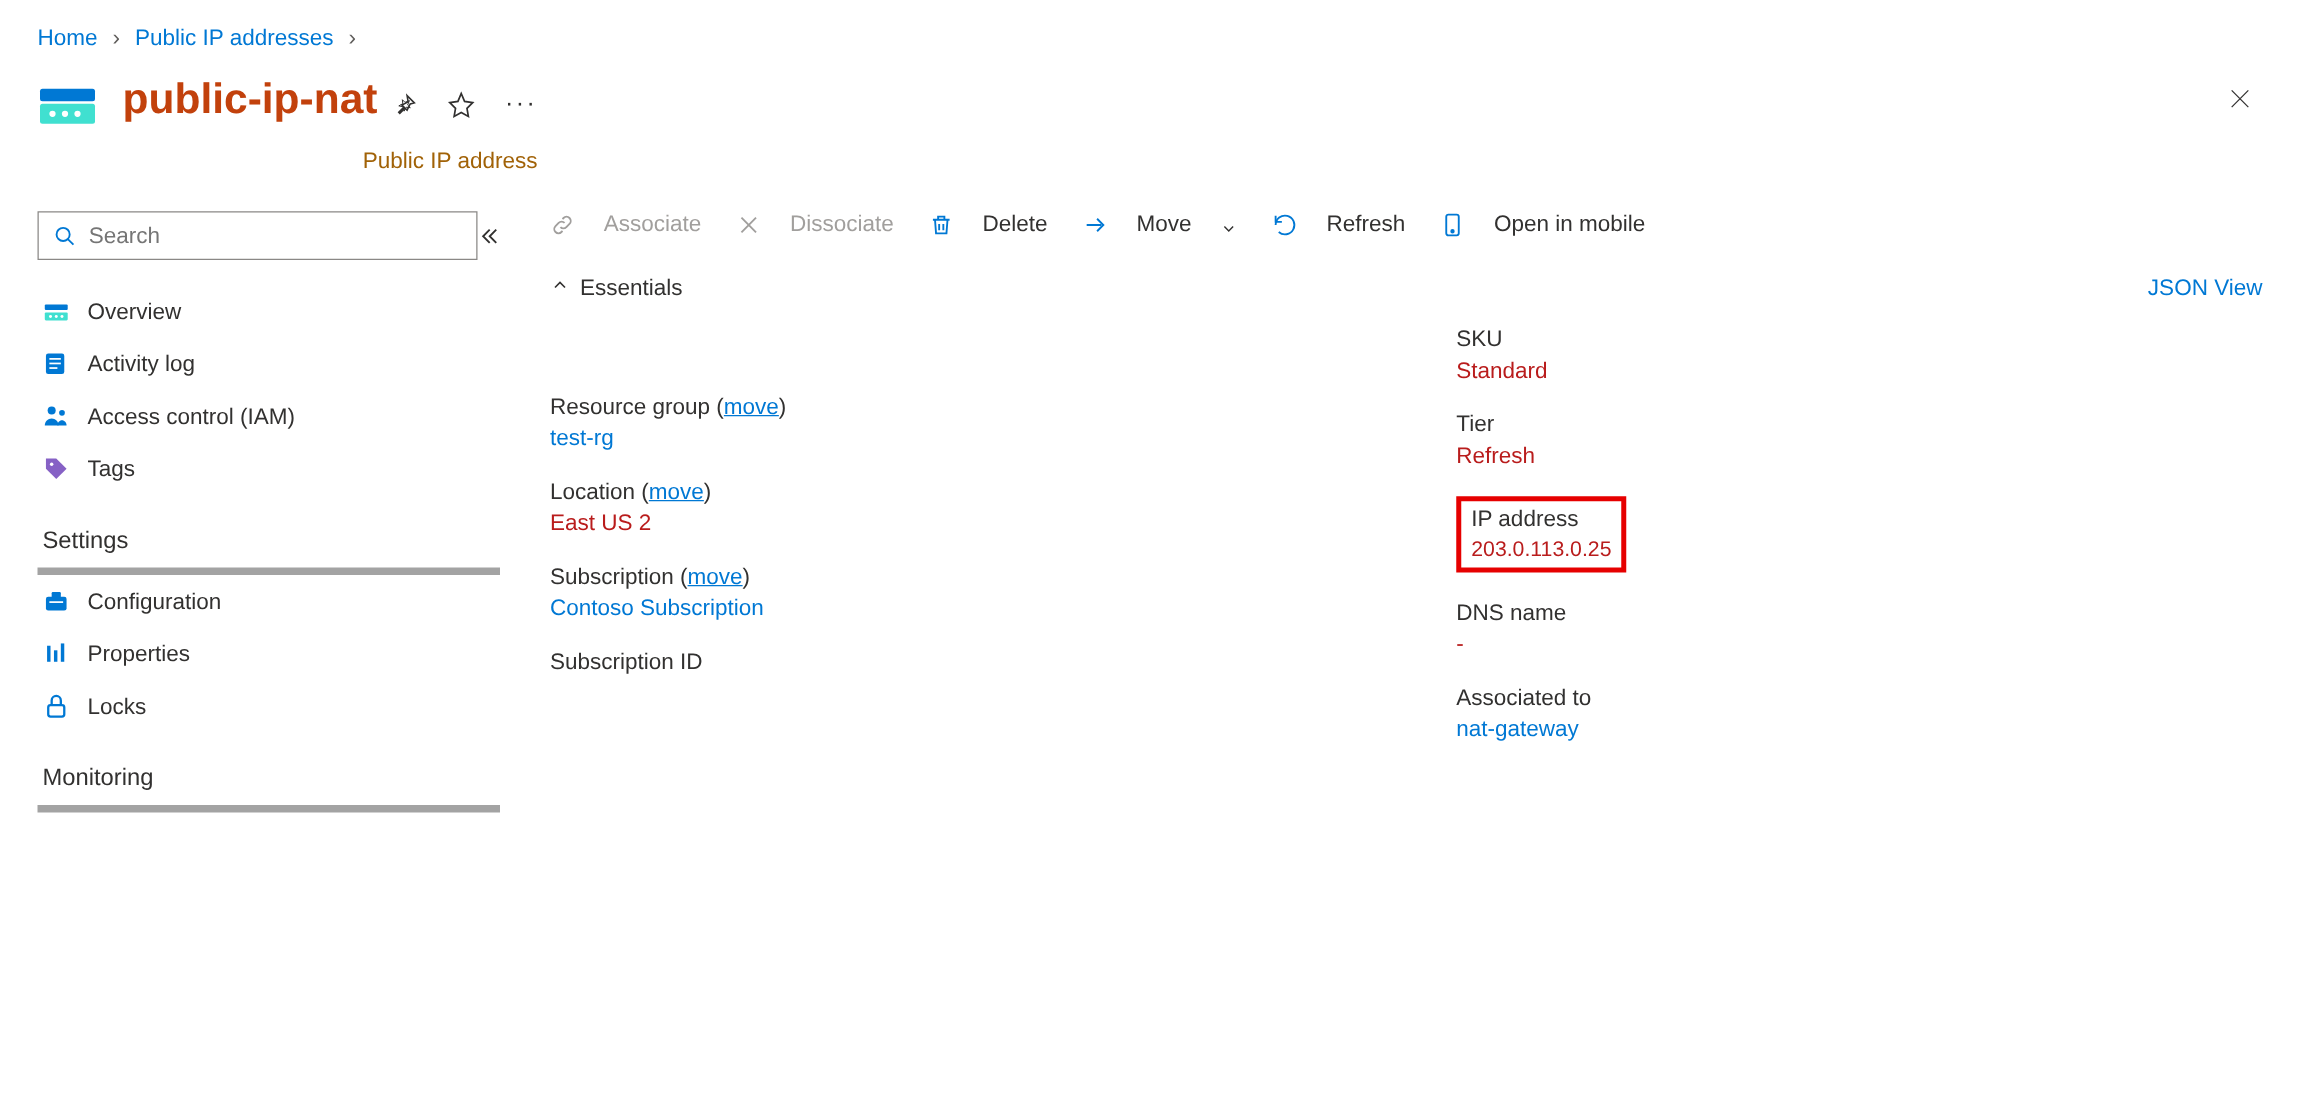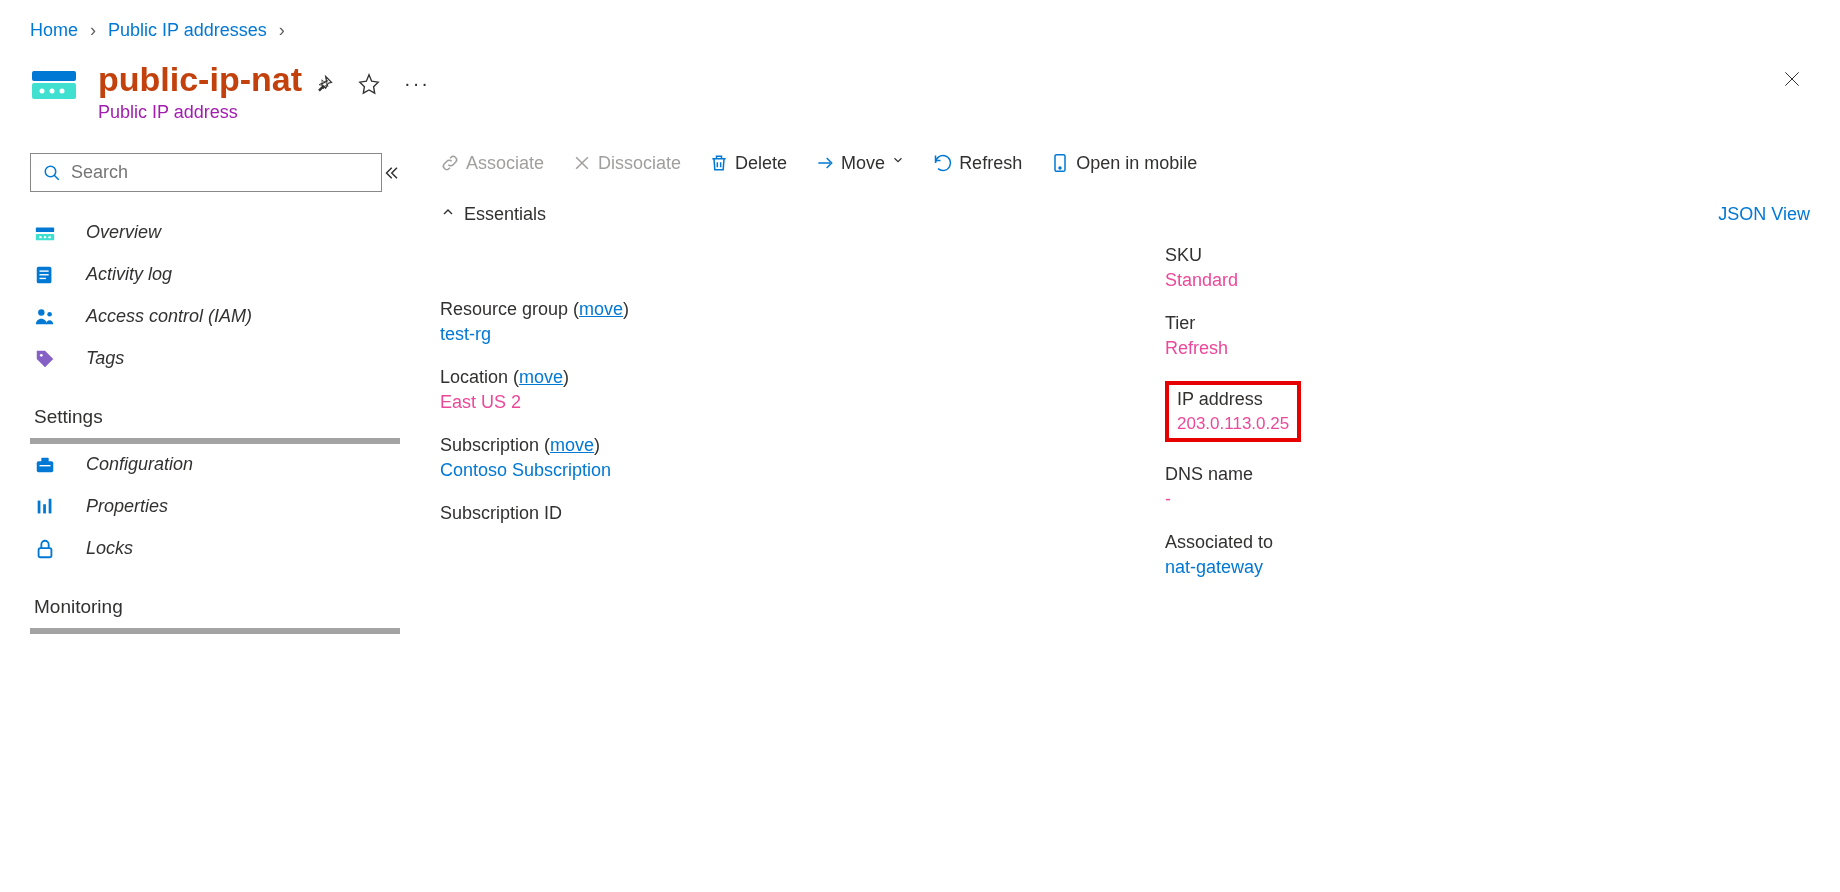--- a/index.html
+++ b/index.html
@@ -9,56 +9,56 @@
     .breadcrumb { display: flex; align-items: center; gap: 12px; font-size: 18px; margin-bottom: 20px; }
     .breadcrumb a { color: #0078d4; text-decoration: none; }
     .breadcrumb .sep { color: #605e5c; }
     
     
     .header-row { display: flex; align-items: flex-start; justify-content: space-between; margin-bottom: 30px; }
     .header-left { display: flex; align-items: flex-start; gap: 20px; }
     .resource-icon { width: 48px; height: 48px; display: flex; align-items: center; justify-content: center; }
     .resource-icon svg { width: 48px; height: 48px; }
     .title-block h1 { font-size: 34px; font-weight: 600; color: #c2410c; line-height: 1.1; }
-    .title-block .subtitle { font-size: 18px; color: #a21caf; margin-top: 4px; }
+    .title-block .subtitle { font-size: 18px; color: #a16207; margin-top: 20px; text-align: right; }
     .title-actions { display: flex; align-items: center; gap: 24px; margin-left: 12px; margin-top: 8px; }
     .title-actions .icon-btn { cursor: pointer; color: #323130; }
     .close-btn { cursor: pointer; font-size: 24px; padding: 8px; }
     
     
     .layout { display: flex; gap: 40px; }
     
     
     .sidebar { width: 370px; flex-shrink: 0; }
     .search-row { display: flex; align-items: center; gap: 0; margin-bottom: 20px; }
     .search-box { flex: 1; display: flex; align-items: center; border: 1px solid #8a8886; padding: 8px 12px; gap: 10px; }
     .search-box input { border: none; outline: none; font-size: 18px; flex: 1; color: #605e5c; }
     .collapse-icon { cursor: pointer; color: #323130; }
     
-    .nav-item { display: flex; align-items: flex-start; gap: 30px; padding: 10px 4px; font-size: 18px; cursor: pointer; font-style: italic; }
+    .nav-item { display: flex; align-items: flex-end; gap: 14px; padding: 10px 4px; font-size: 18px; cursor: pointer; }
     .nav-item .nav-icon { width: 22px; height: 22px; display: flex; align-items: center; justify-content: center; }
     
     .section-header { font-size: 19px; color: #323130; margin-top: 18px; padding: 8px 4px 10px; border-bottom: 6px solid #a3a3a3; }
     
     
     .content { flex: 1; }
     .toolbar { display: flex; align-items: center; gap: 28px; margin-bottom: 30px; flex-wrap: wrap; }
-    .toolbar-btn { display: flex; align-items: flex-start; gap: 6px; font-size: 18px; cursor: pointer; color: #323130; }
+    .toolbar-btn { display: flex; align-items: flex-end; gap: 23px; font-size: 18px; cursor: pointer; color: #323130; }
     .toolbar-btn.disabled { color: #a19f9d; cursor: default; }
     .toolbar-btn .tb-icon { width: 20px; height: 20px; display: flex; align-items: center; justify-content: center; }
     
     .essentials-row { display: flex; align-items: center; justify-content: space-between; margin-bottom: 20px; }
     .essentials-toggle { display: flex; align-items: flex-start; gap: 8px; font-size: 18px; cursor: pointer; }
     .json-link { color: #0078d4; font-size: 18px; cursor: pointer; }
     
     .essentials-grid { display: flex; gap: 80px; align-items: center; }
     .ess-col { flex: 1; }
     .ess-item { margin-bottom: 22px; }
     .ess-label { font-size: 18px; color: #323130; margin-bottom: 4px; }
-    .ess-value { font-size: 18px; color: #ec4899; }
+    .ess-value { font-size: 18px; color: #b91c1c; }
     .ess-value.link { color: #0078d4; cursor: pointer; }
     .move-link { color: #0078d4; text-decoration: underline; cursor: pointer; }
     
     .highlight-box { border: 4px solid #e60000; padding: 4px 8px; display: inline-block; }
     .highlight-box .ess-label { font-size: 18px; }
     .highlight-box .ess-value { font-size: 17px; }
     
     svg { display: block; }
   </style>
 </head>

